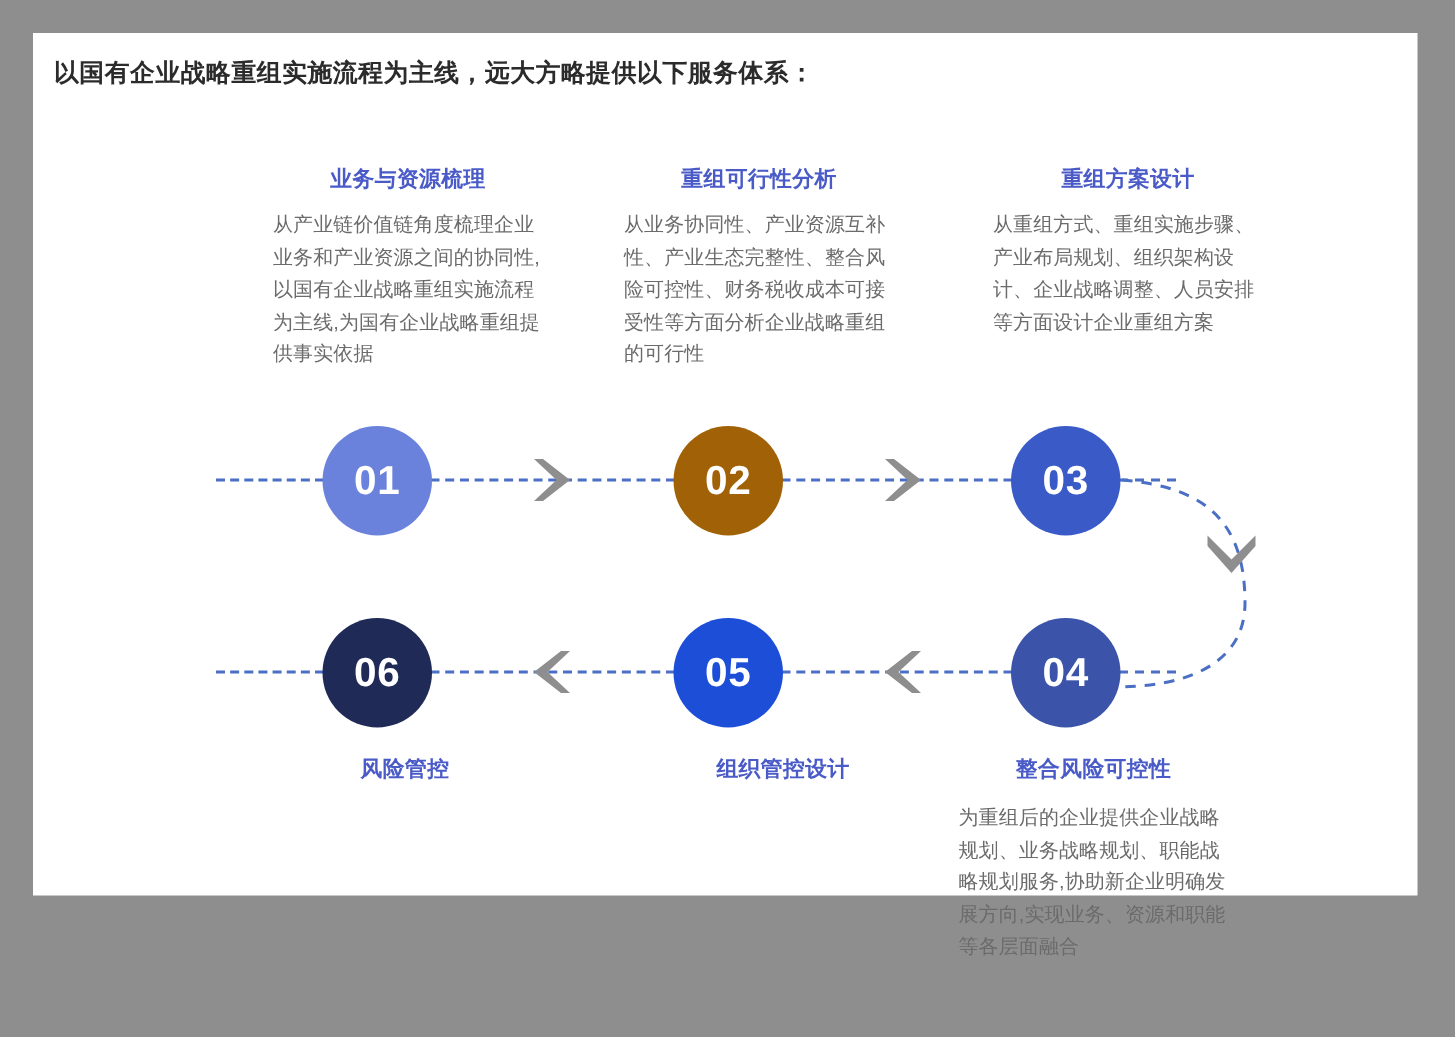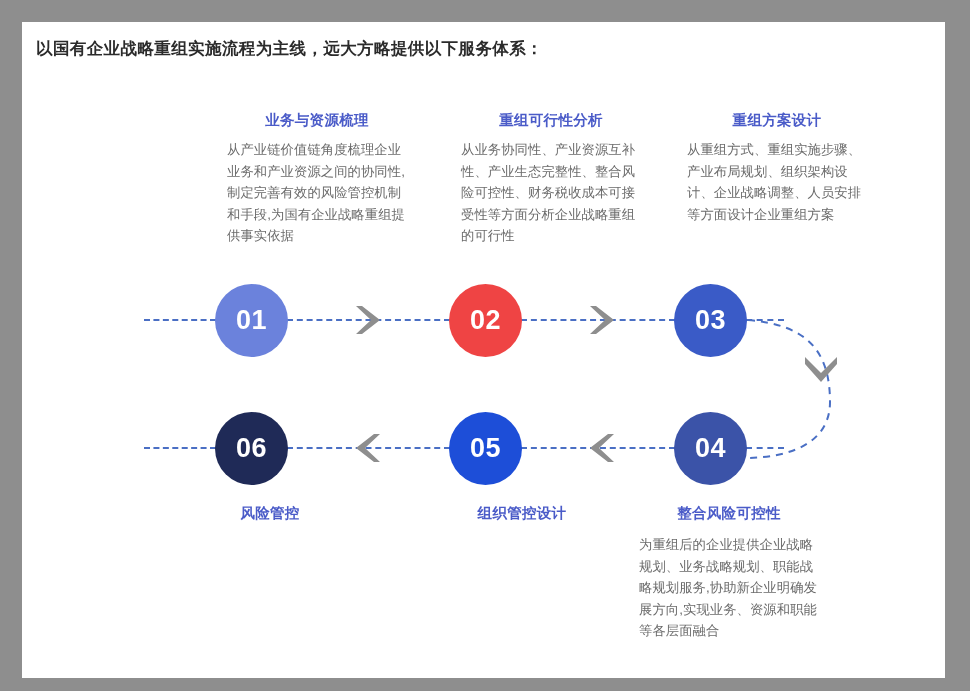--- a/index.html
+++ b/index.html
@@ -4,67 +4,67 @@
 <style>
   html,body{margin:0;padding:0;}
   body{
     width:970px;height:691px;
     background:#8e8e8e;
     font-family:"Liberation Sans","DejaVu Sans",sans-serif;
     overflow:hidden;
   }
   #frame{
     position:absolute;left:22px;top:22px;
-    width:923px;height:656px;
+    width:923px;height:575px;
     background:#ffffff;
   }
   #header{
     position:absolute;left:14px;top:16px;
     font-size:16.5px;font-weight:bold;color:#2b2b2b;
     letter-spacing:.4px;white-space:nowrap;
   }
 
   
   .card{position:absolute;width:180px;}
   .card .ttl{
     font-size:14.5px;font-weight:bold;color:#4a5bc8;
     text-align:center;line-height:20px;letter-spacing:.3px;
   }
   .card .body{
     margin-top:9px;
     font-size:13.3px;color:#6b6b6b;line-height:21.5px;
     text-align:left;letter-spacing:.1px;
   }
   
-  .card.top{top:88px;margin-left:45px;}
+  .card.top{top:88px;}
   .card.top .body{text-align:left;}
   
   .card.bot{top:481px;}
 
   .c1{left:160px;}
   .c2{left:394px;}
-  .c3{left:620px;}
+  .c3{left:640px;}
   .c4{left:617px;}
   .c5{left:392px;margin-left:18px;}
   .c6{left:158px;}
   .c4 .body,.c5 .body,.c6 .body{margin-top:11px;}
 
   
   .row{position:absolute;left:0;width:923px;height:96px;}
   #rowTop{top:251px;}
   #rowBot{top:379px;}
 
   .circle{
     position:absolute;width:73px;height:73px;border-radius:50%;
     color:#fff;font-size:27px;font-weight:bold;
     display:flex;align-items:center;justify-content:center;
     letter-spacing:.5px;top:11px;z-index:3;
   }
   .n1{left:193px;background:#6b82dc;}
-  .n2{left:427px;background:#ef4444;}
+  .n2{left:427px;background:#a16207;}
   .n3{left:652px;background:#3a5bc7;}
   .n4{left:652px;background:#3b53a8;}
   .n5{left:427px;background:#1d4ed8;}
   .n6{left:193px;background:#1f2a57;text-align:center;}
 
   
   .dash{
     position:absolute;top:46px;height:0;
     border-top:2px dashed #4a6fc4;z-index:1;
   }
@@ -90,21 +90,21 @@
 </style>
 </head>
 <body>
 
 <div id="frame">
 
   <div id="header">以国有企业战略重组实施流程为主线，远大方略提供以下服务体系：</div>
 
   <div class="card top c1">
     <div class="ttl">业务与资源梳理</div>
-    <div class="body">从产业链价值链角度梳理企业业务和产业资源之间的协同性,制定完善有效的风险管控机制和手段,为国有企业战略重组提供事实依据</div>
+    <div class="body">从产业链价值链角度梳理企业业务和产业资源之间的协同性,以国有企业战略重组实施流程为主线,为国有企业战略重组提供事实依据</div>
   </div>
   <div class="card top c2">
     <div class="ttl">重组可行性分析</div>
     <div class="body">从业务协同性、产业资源互补性、产业生态完整性、整合风险可控性、财务税收成本可接受性等方面分析企业战略重组的可行性</div>
   </div>
   <div class="card top c3">
     <div class="ttl">重组方案设计</div>
     <div class="body">从重组方式、重组实施步骤、产业布局规划、组织架构设计、企业战略调整、人员安排等方面设计企业重组方案</div>
   </div>
 

